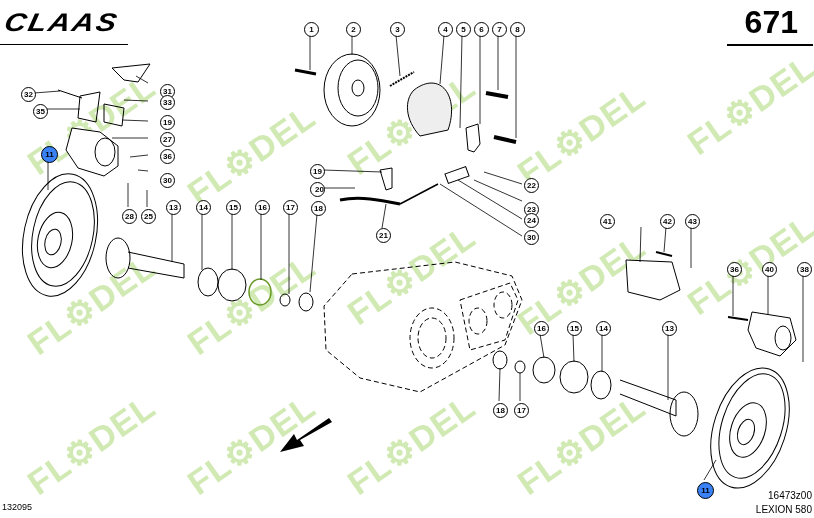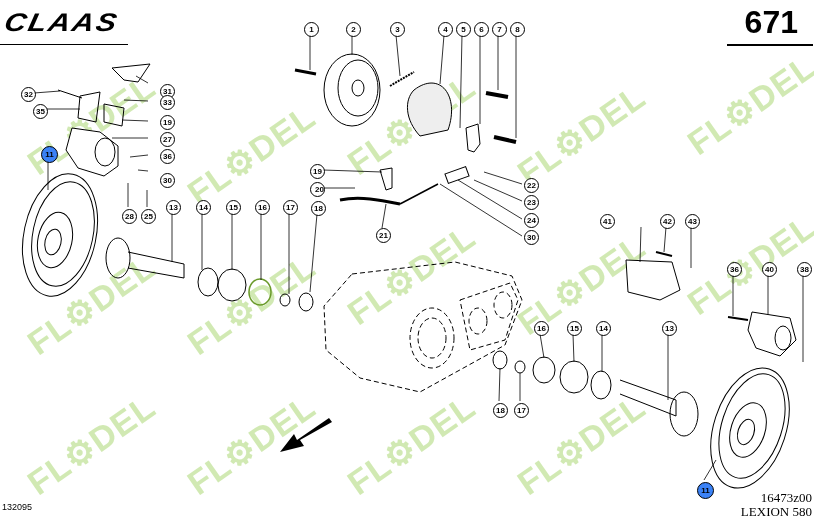--- a/index.html
+++ b/index.html
@@ -2,21 +2,21 @@
 <html><head>
 <meta charset="utf-8">
 <style>
   html,body{margin:0;padding:0;background:#fff;}
   body{width:814px;height:518px;position:relative;overflow:hidden;font-family:"Liberation Sans",sans-serif;}
   .logo{position:absolute;left:8px;top:8px;font-family:"Liberation Sans",sans-serif;font-weight:bold;font-style:italic;font-size:30px;letter-spacing:2px;color:#000;transform:skewX(-12deg) scaleY(0.85);transform-origin:left top;}
   .logo-rule{position:absolute;left:0;top:44px;width:128px;height:1px;background:#000;}
   .pageno{position:absolute;right:16px;top:4px;font-size:32px;font-weight:bold;color:#000;}
   .pageno-rule{position:absolute;left:727px;top:44px;width:86px;height:1.5px;background:#000;}
   .footer-left{position:absolute;left:2px;top:502px;font-size:9px;color:#000;}
-  .footer-right{position:absolute;right:2px;font-size:13px;color:#000;text-align:right;font-family:Liberation Serif, serif;}
+  .footer-right{position:absolute;right:2px;font-size:10px;color:#000;text-align:right;}
   svg.art{position:absolute;left:0;top:0;}
   .wm{position:absolute;font-weight:bold;font-size:34px;color:#c9e6a6;opacity:0.85;transform:rotate(-35deg);transform-origin:left top;white-space:nowrap;letter-spacing:1px;pointer-events:none;}
   .callout{position:absolute;width:13px;height:13px;border:1px solid #000;border-radius:50%;background:#fff;font-size:8px;line-height:13px;text-align:center;color:#000;font-weight:bold;}
   .callout.hl{background:#3b82f6;width:15px;height:15px;line-height:15px;}
 </style>
 </head>
 <body>
 
 <div class="wm" style="left:20px;top:150px;">FL⚙DEL</div>
 <div class="wm" style="left:20px;top:330px;">FL⚙DEL</div>
@@ -185,21 +185,21 @@
 <div class="callout" style="left:160px;top:95px;">33</div>
 <div class="callout" style="left:21px;top:104px;margin-left:12px;">35</div>
 <div class="callout" style="left:160px;top:115px;">19</div>
 <div class="callout" style="left:160px;top:132px;">27</div>
 <div class="callout hl" style="left:41px;top:146px;">11</div>
 <div class="callout" style="left:160px;top:149px;">36</div>
 <div class="callout" style="left:160px;top:165px;margin-top:8px;">30</div>
 <div class="callout" style="left:310px;top:164px;">19</div>
 <div class="callout" style="left:310px;top:182px;text-align:right;">20</div>
 <div class="callout" style="left:524px;top:178px;">22</div>
-<div class="callout" style="left:524px;top:195px;">23</div>
+<div class="callout" style="left:524px;top:202px;">23</div>
 <div class="callout" style="left:122px;top:209px;">28</div>
 <div class="callout" style="left:141px;top:209px;">25</div>
 <div class="callout" style="left:166px;top:200px;">13</div>
 <div class="callout" style="left:196px;top:200px;">14</div>
 <div class="callout" style="left:226px;top:200px;">15</div>
 <div class="callout" style="left:255px;top:200px;">16</div>
 <div class="callout" style="left:283px;top:200px;">17</div>
 <div class="callout" style="left:311px;top:201px;">18</div>
 <div class="callout" style="left:524px;top:213px;">24</div>
 <div class="callout" style="left:600px;top:214px;">41</div>

